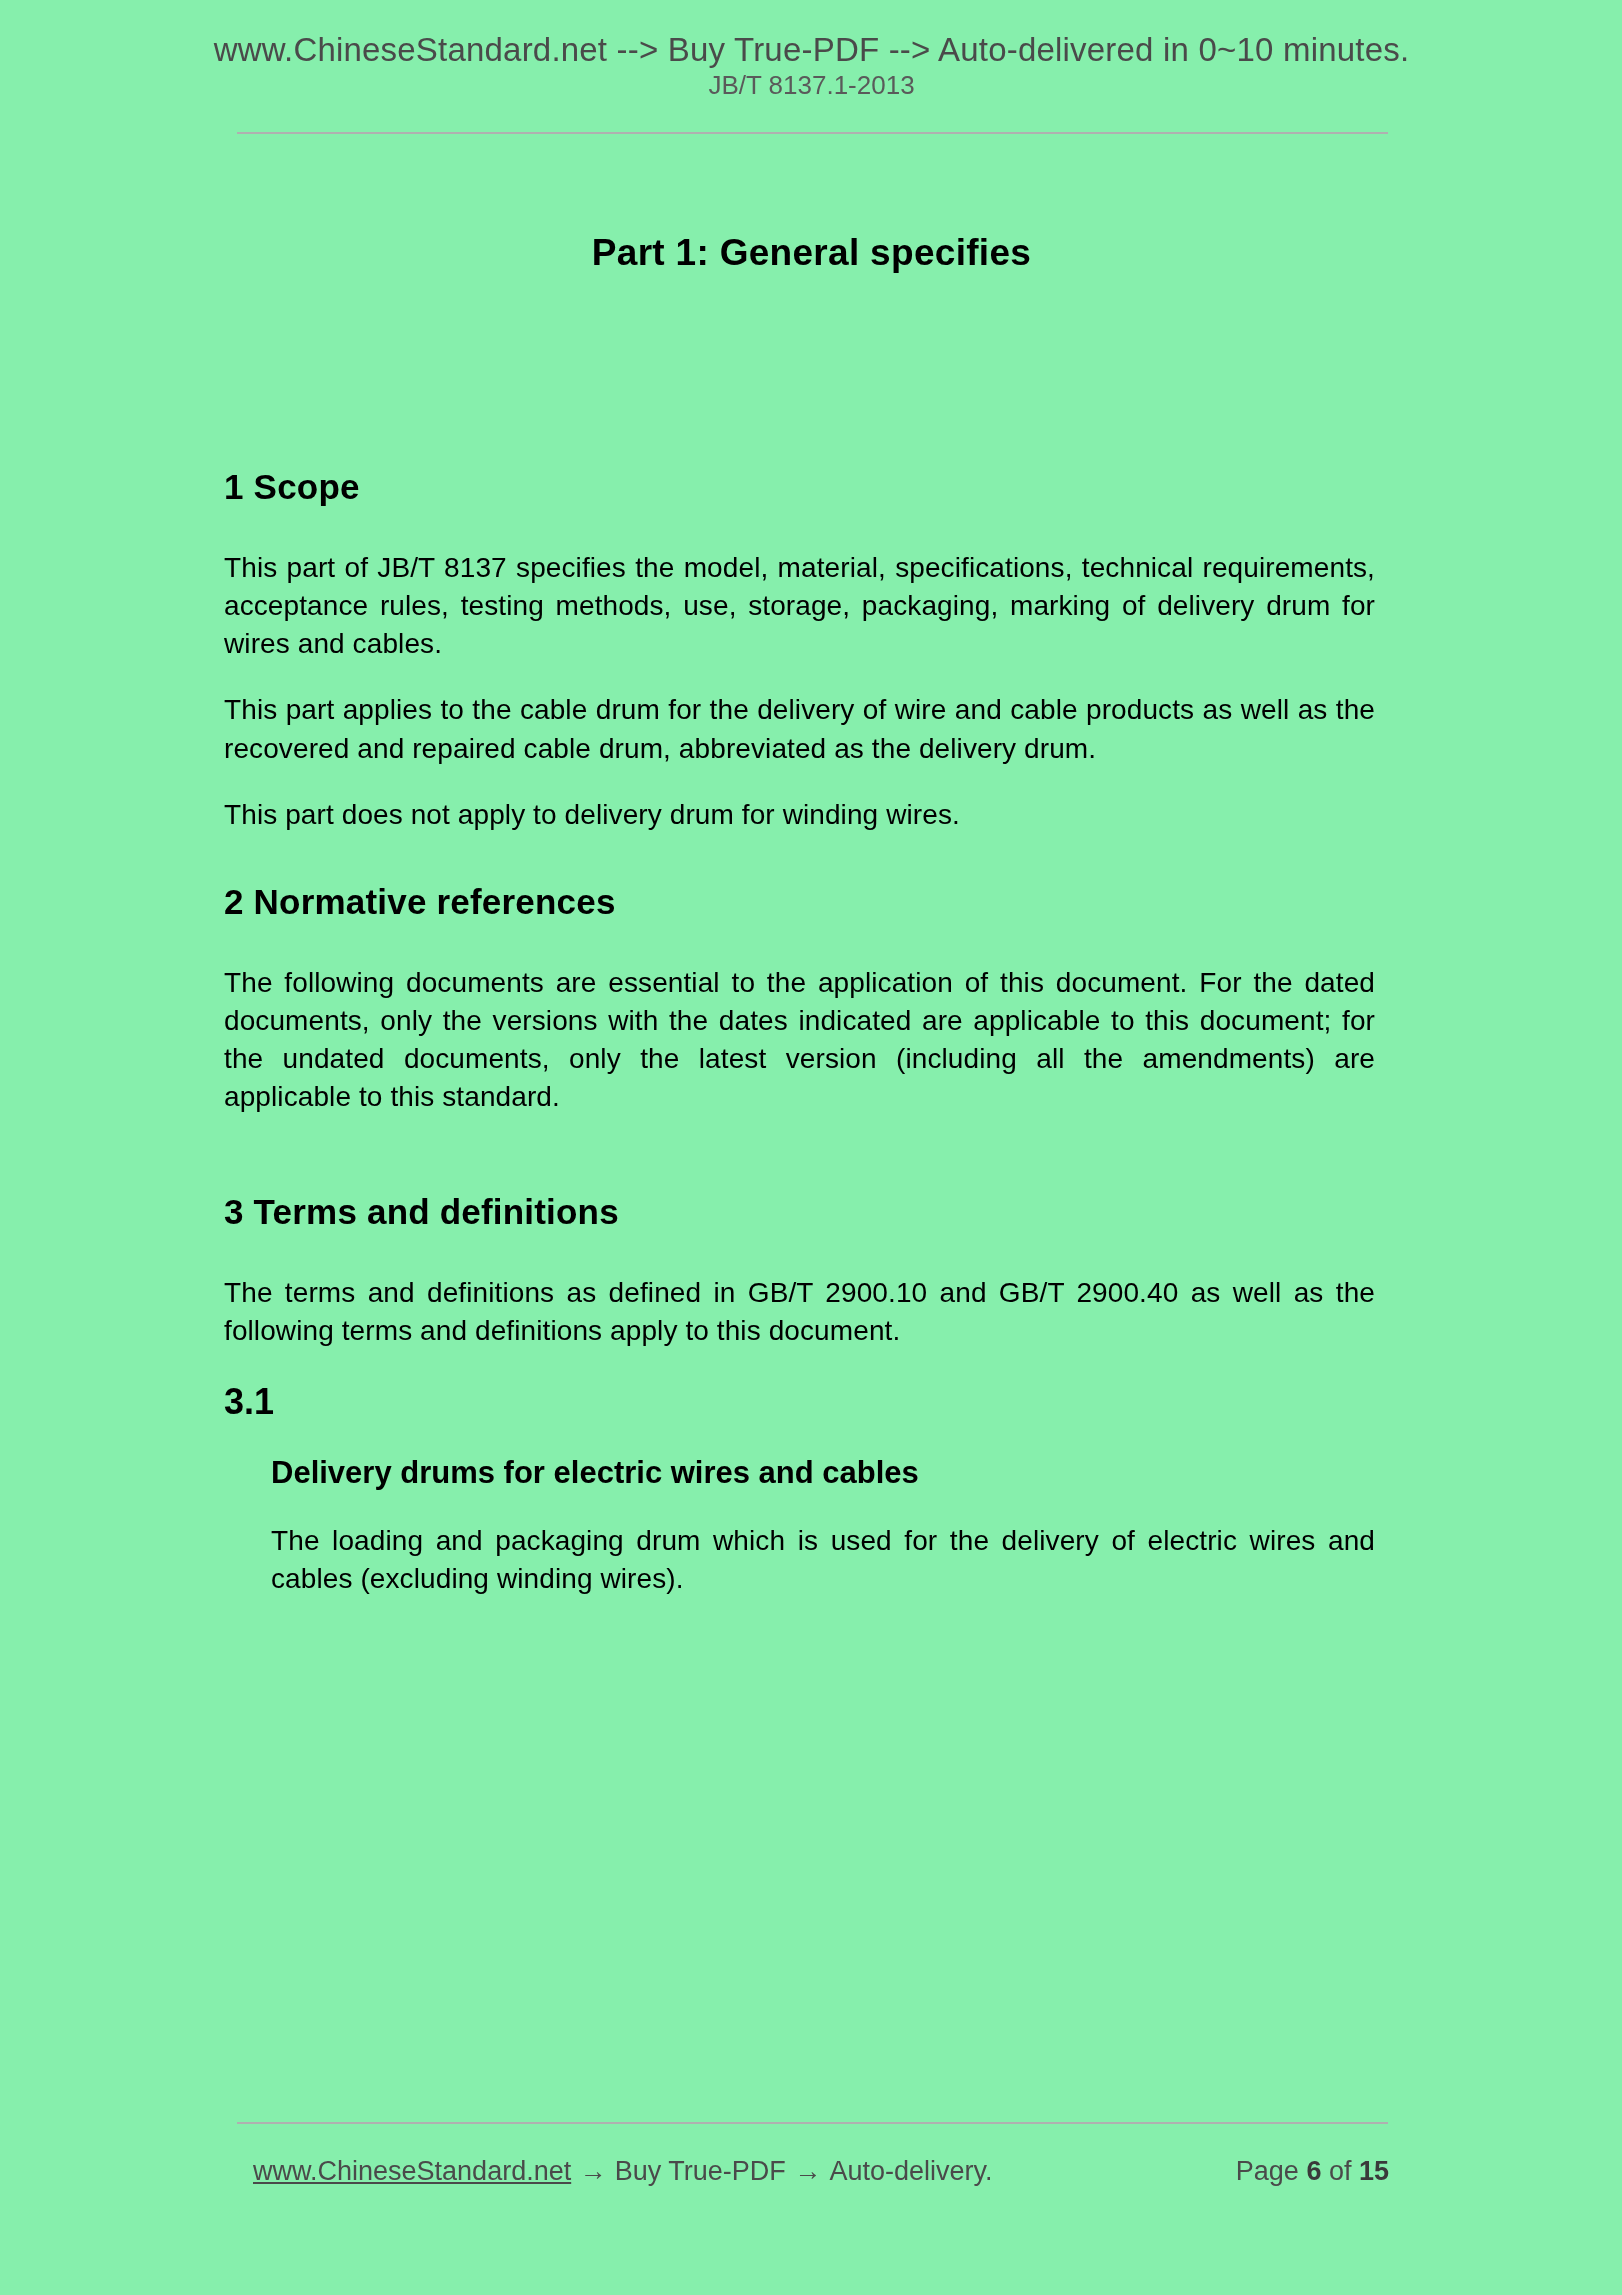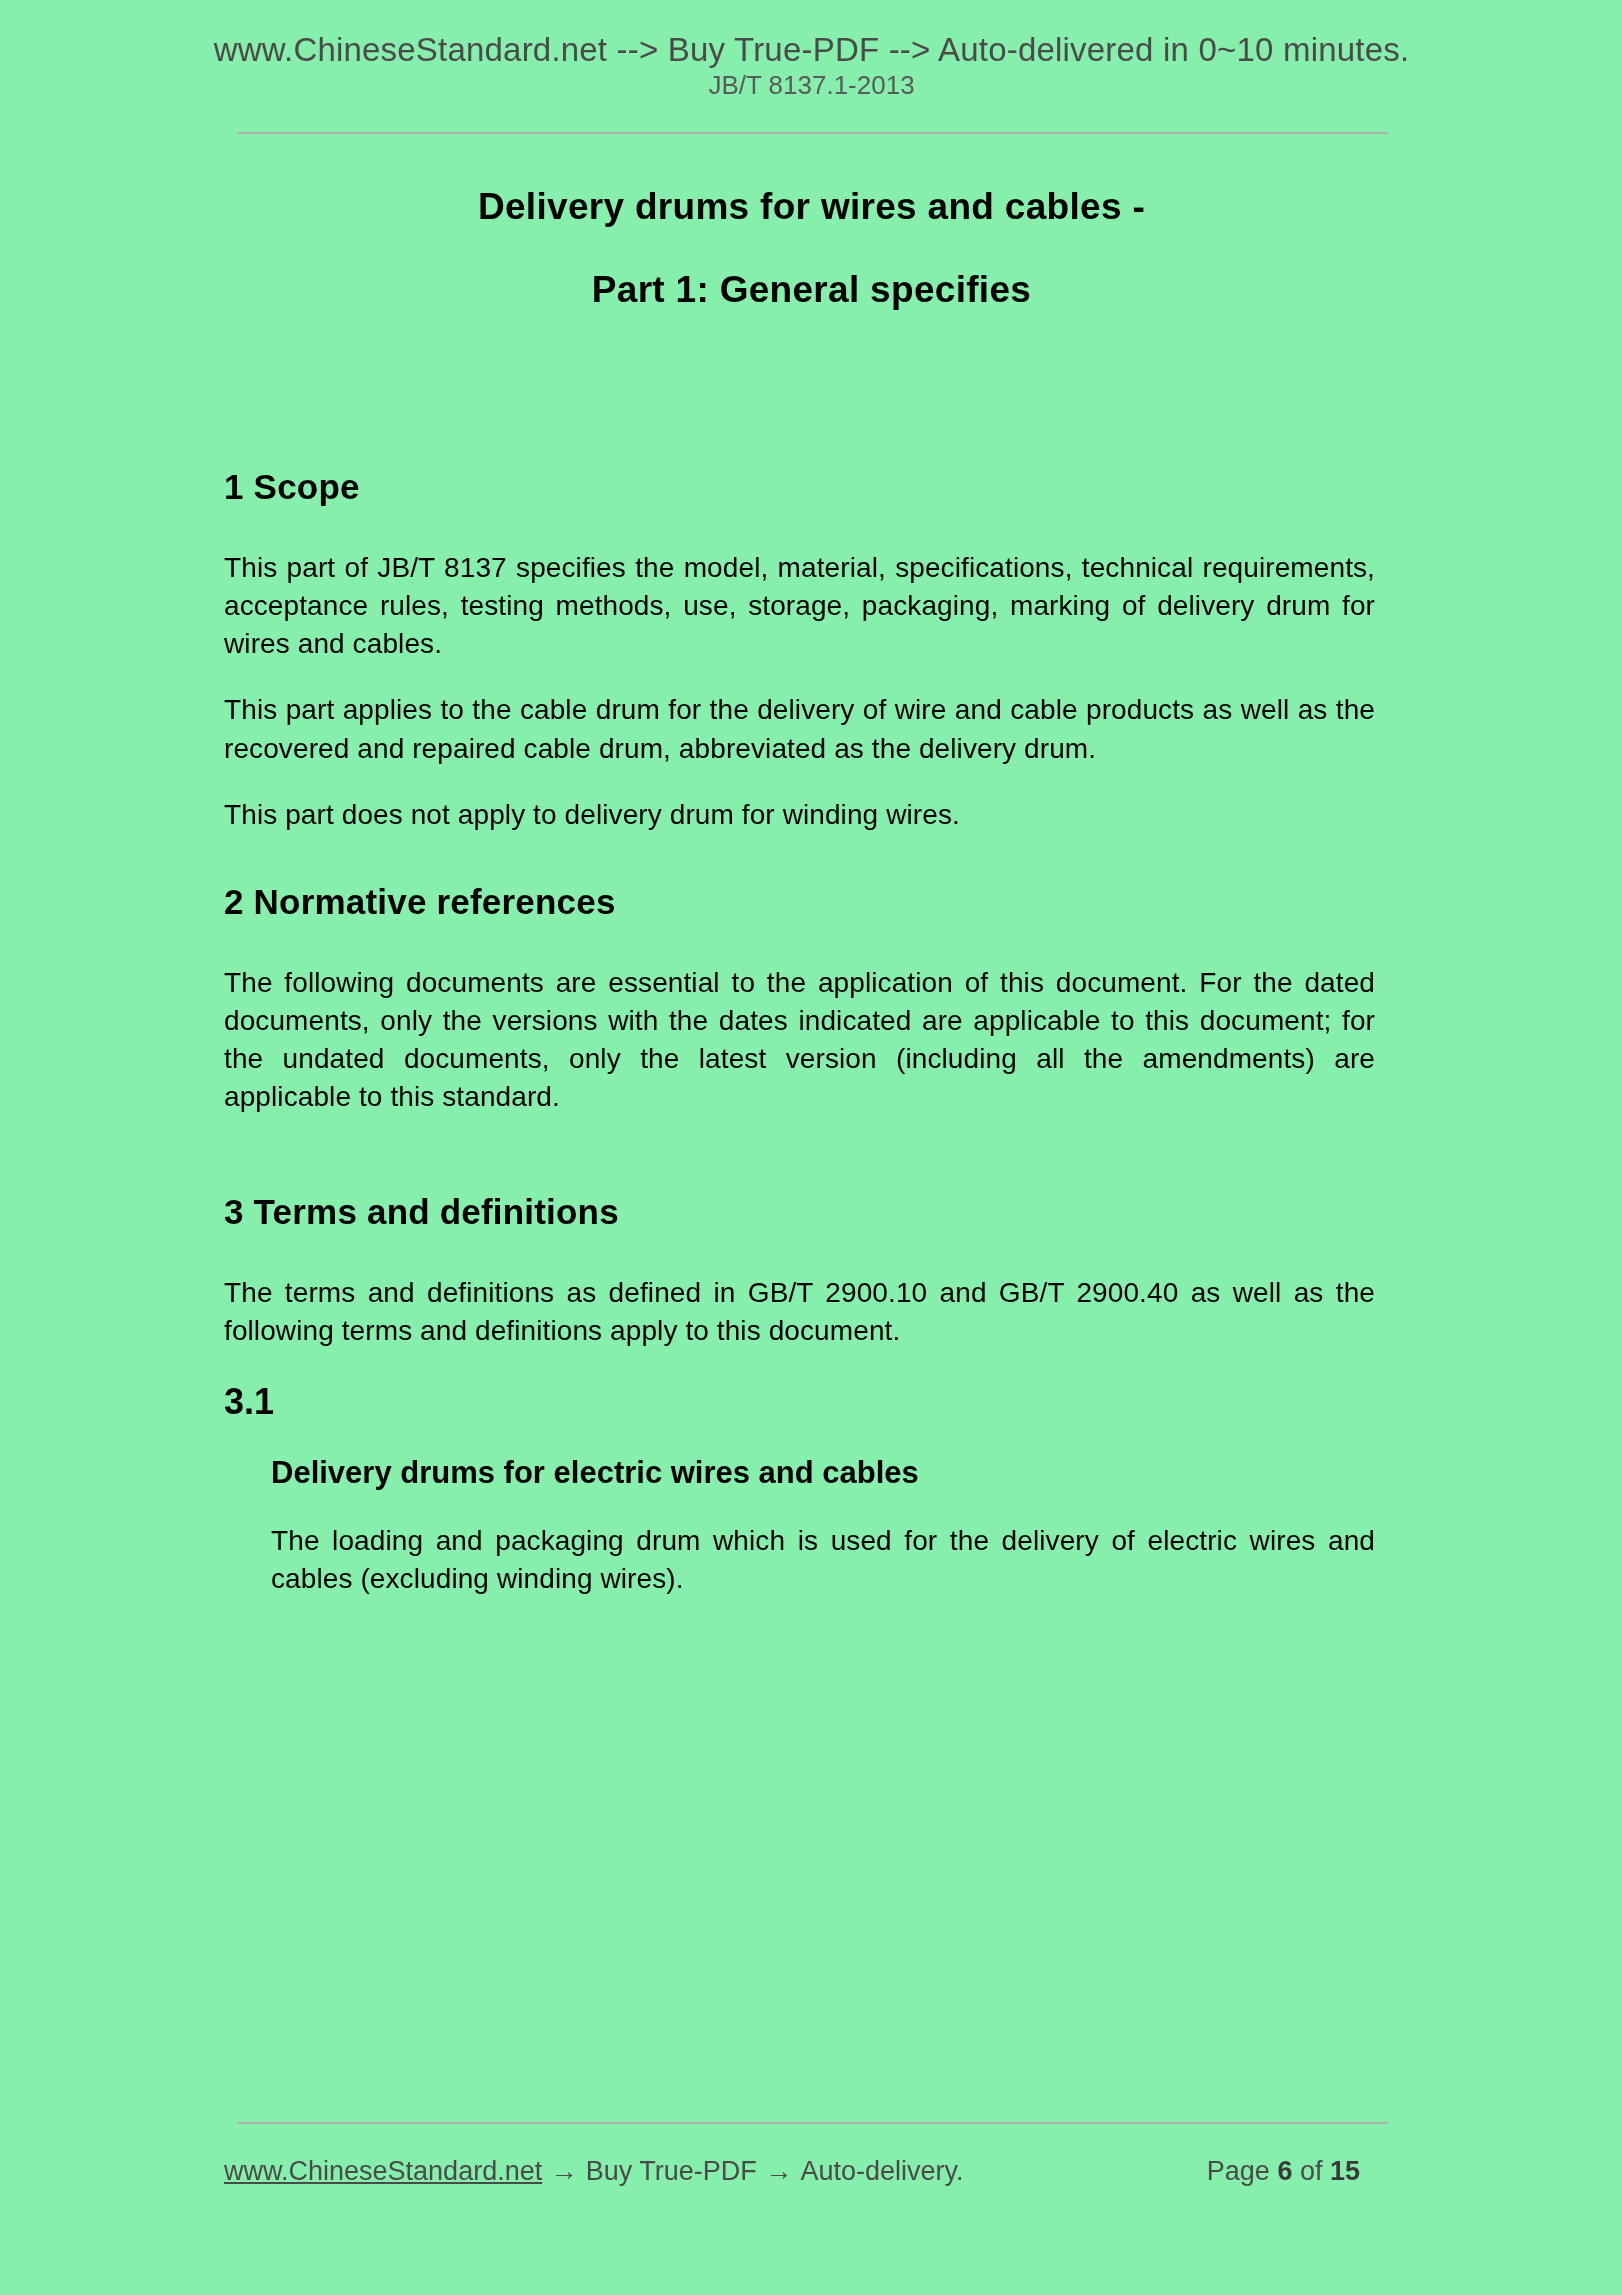--- a/index.html
+++ b/index.html
@@ -122,21 +122,21 @@
     position: absolute;
     top: 2122px;
     left: 237px;
     width: 1151px;
     height: 1.7px;
     background: #b0b0b0;
   }
   .footer {
     position: absolute;
     top: 2155px;
-    left: 224px;
+    left: 253px;
     width: 1151px;
     font-size: 27px;
     color: #4a4a4a;
     line-height: 1.2;
     display: flex;
     align-items: center;
   }
   .footer-left {
     display: flex;
     align-items: baseline;
@@ -166,21 +166,20 @@
 
 <div class="page">
 
   <div class="header">
     <div class="header-promo">www.ChineseStandard.net --&gt; Buy True-PDF --&gt; Auto-delivered in 0~10 minutes.</div>
     <div class="header-stdno">JB/T 8137.1-2013</div>
   </div>
   <div class="header-rule"></div>
 
   <div class="doc-title">
-    <div class="line line1">Delivery drums for wires and cables -</div>
     <div class="line line2">Part 1: General specifies</div>
   </div>
 
   <div class="content">
 
     <h2 class="section">1 Scope</h2>
     <div class="gap-after-h2"></div>
 
     <p class="body last-line-left">This part of JB/T 8137 specifies the model, material, specifications, technical requirements, acceptance rules, testing methods, use, storage, packaging, marking of delivery drum for wires and cables.</p>
     <div class="para-gap"></div>

